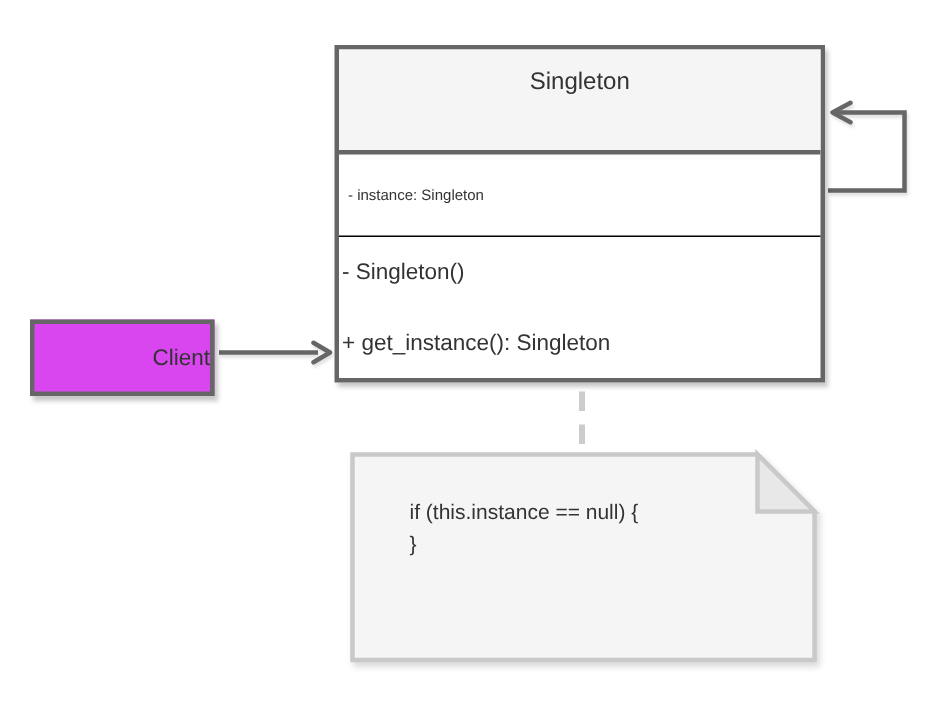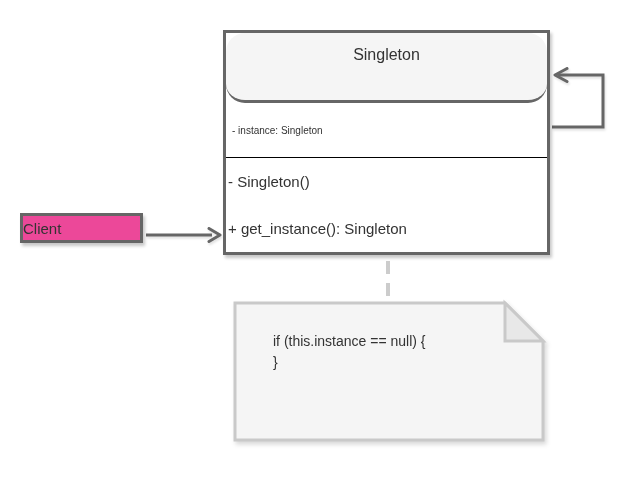--- a/index.html
+++ b/index.html
@@ -42,21 +42,20 @@
     box-shadow: 2px 3px 3px rgba(0,0,0,0.22);
   }
   .class-header {
     box-sizing: border-box;
     height: 70px;
     background: #f5f5f5;
     border-bottom: 3px solid #666666;
     text-align: center;
     padding-top: 13px;
     font-size: 16px;
-    border-radius: 19px;
   }
   .class-attributes {
     box-sizing: border-box;
     height: 55px;
     border-bottom: 1px solid #000000;
     display: flex;
     align-items: center;
     padding-left: 6px;
     font-size: 10px;
   }
@@ -72,27 +71,27 @@
     flex: 1;
     display: flex;
     align-items: center;
   }
   
   .client-box {
     position: absolute;
     left: 20px;
     top: 213px;
     width: 123px;
-    height: 30px;
+    height: 51px;
     box-sizing: border-box;
     border: 3px solid #666666;
-    background: #ec4899;
+    background: #d946ef;
     display: flex;
     align-items: center;
-    justify-content: flex-start;
+    justify-content: flex-end;
     font-size: 15px;
     box-shadow: 2px 3px 3px rgba(0,0,0,0.22);
   }
   
   .note-text {
     position: absolute;
     left: 257px;
     top: 331px;
     width: 280px;
     font-size: 14px;

